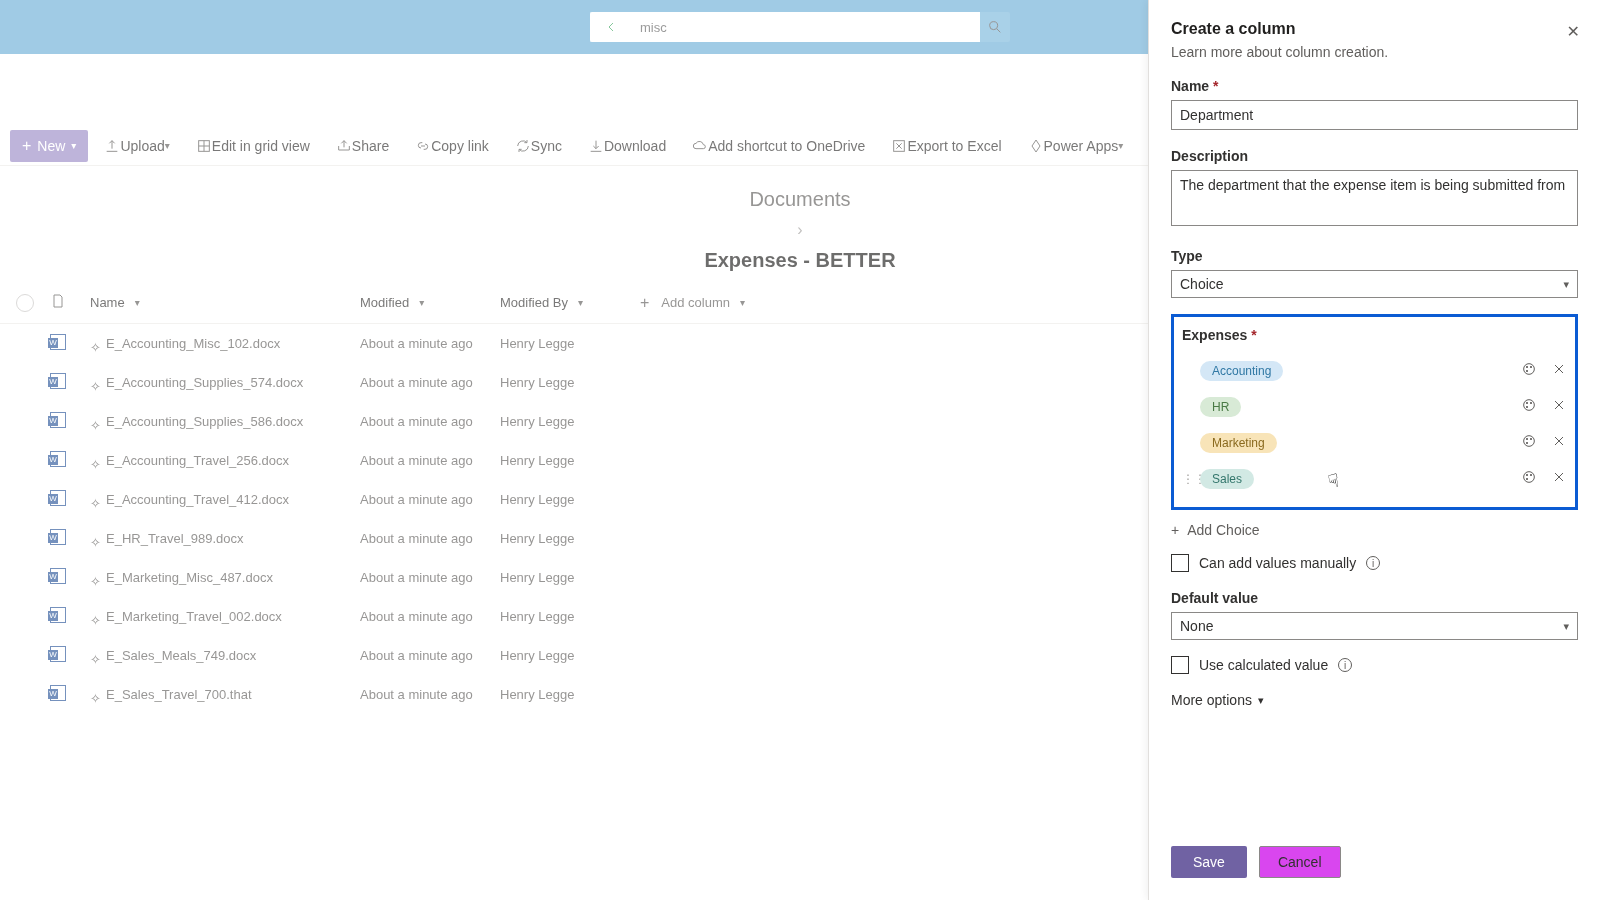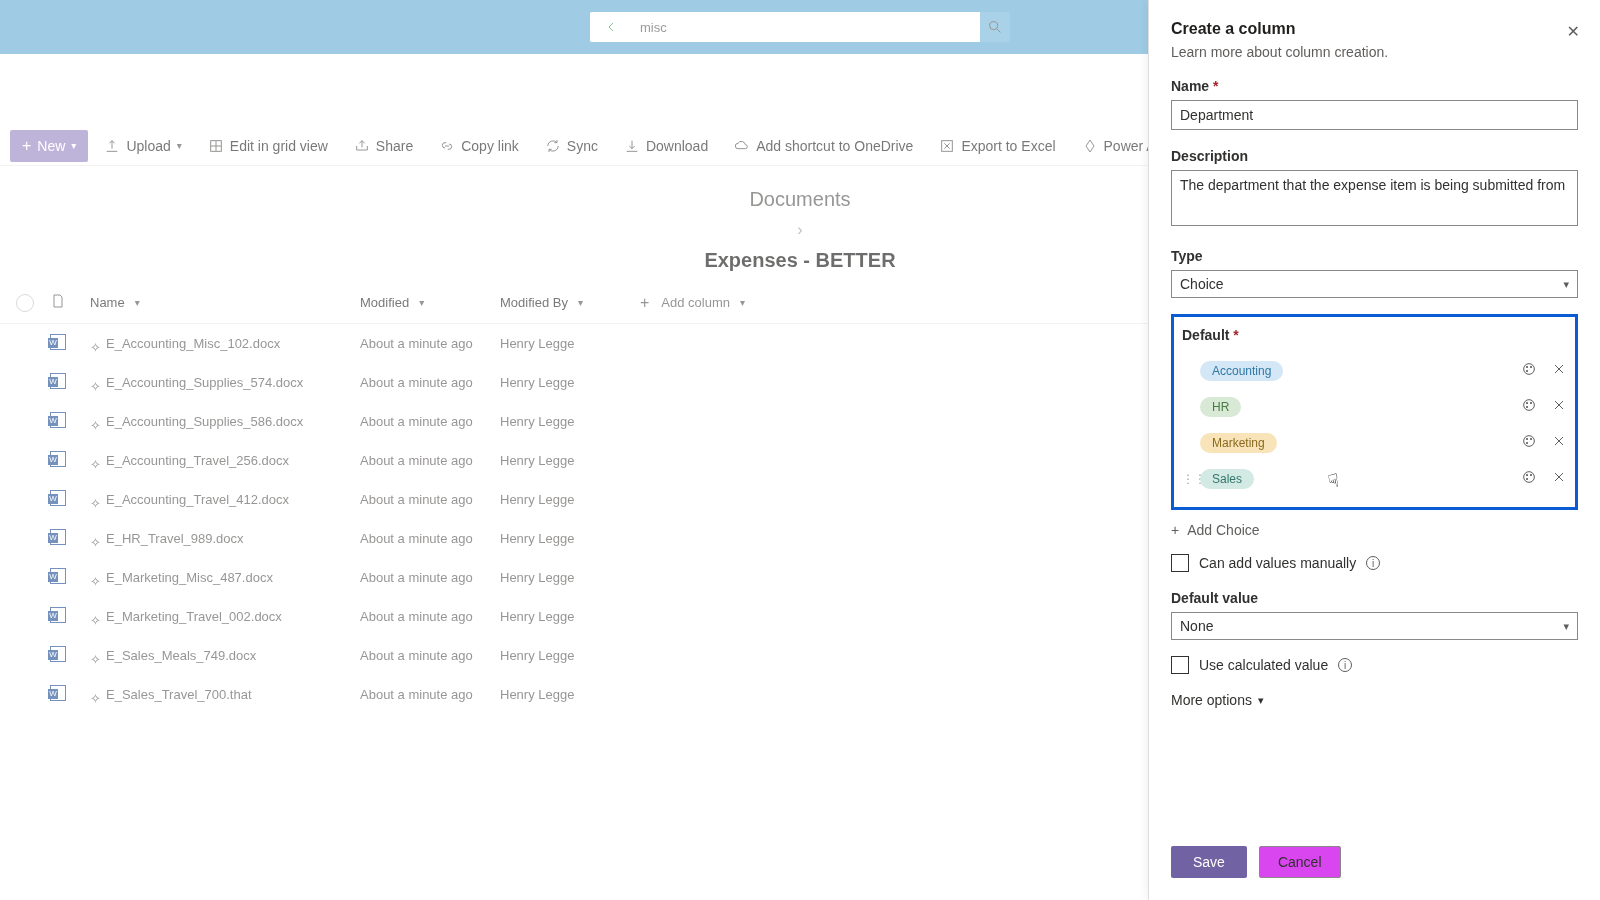--- a/index.html
+++ b/index.html
@@ -12,21 +12,21 @@
   .back-btn { width: 40px; height: 30px; background: #fff; border: 1px solid #fff; border-right: none; display: flex; align-items: center; justify-content: center; border-radius: 2px 0 0 2px; }
   .search-input { width: 350px; height: 30px; border: none; padding: 0 10px; font-size: 13px; color: #666; outline: none; }
   .search-btn { width: 30px; height: 30px; background: #7cb8dc; border: none; display:flex; align-items:center; justify-content:center; border-radius: 0 2px 2px 0; }
 
   
   .spacer { height: 72px; background: #fff; }
 
   
   .cmdbar { height: 40px; border-bottom: 1px solid #edebe9; display:flex; align-items:center; padding: 0 10px; gap: 6px; }
   .new-btn { background: #9c8cc6; color: #fff; height: 32px; padding: 0 12px; border: none; border-radius: 2px; display:flex; align-items:center; gap:6px; font-size:14px;}
-  .cmd { background: none; border: none; color: #323130; font-size: 14px; padding: 0 10px; height: 32px; display:flex; align-items:center; gap:6px; cursor:pointer; }
+  .cmd { background: none; border: none; color: #323130; font-size: 14px; padding: 0 10px; height: 32px; display:flex; align-items:center; cursor:pointer; }
   .cmd svg { width:16px; height:16px; }
 
   
   .crumbs { display:flex; align-items:center; gap:10px; padding: 22px 6px 10px 6px; flex-direction: column; }
   .crumb1 { font-size: 20px; color: #605e5c; }
   .crumb-sep { color: #a19f9d; }
   .crumb2 { font-size: 20px; font-weight: 600; color: #201f1e;}
 
   
   .table { width: 100%; }
@@ -333,21 +333,21 @@
 
   <div class="fld">
     <label>Type</label>
     <div class="sel">
       <span>Choice</span>
       <span style="font-size:11px;color:#605e5c">▾</span>
     </div>
   </div>
 
   <div class="choices-box">
-    <div class="lbl"><span>Default</span> <span class="req">*</span></div>
+    <div class="lbl"><span>Expenses</span> <span class="req">*</span></div>
     <div id="choices-list">
         <div class="choice-row">
           <div class="left">
             <span class="handle">⋮⋮</span>
             <span class="pill pill-blue">Accounting</span>
           </div>
           <div class="choice-actions">
             <span class="palette-ico"><svg class="icon" viewBox="0 0 24 24">
                 <circle cx="12" cy="12" r="8"></circle>
                 <circle cx="9" cy="9" r="1" fill="#605e5c"></circle>

